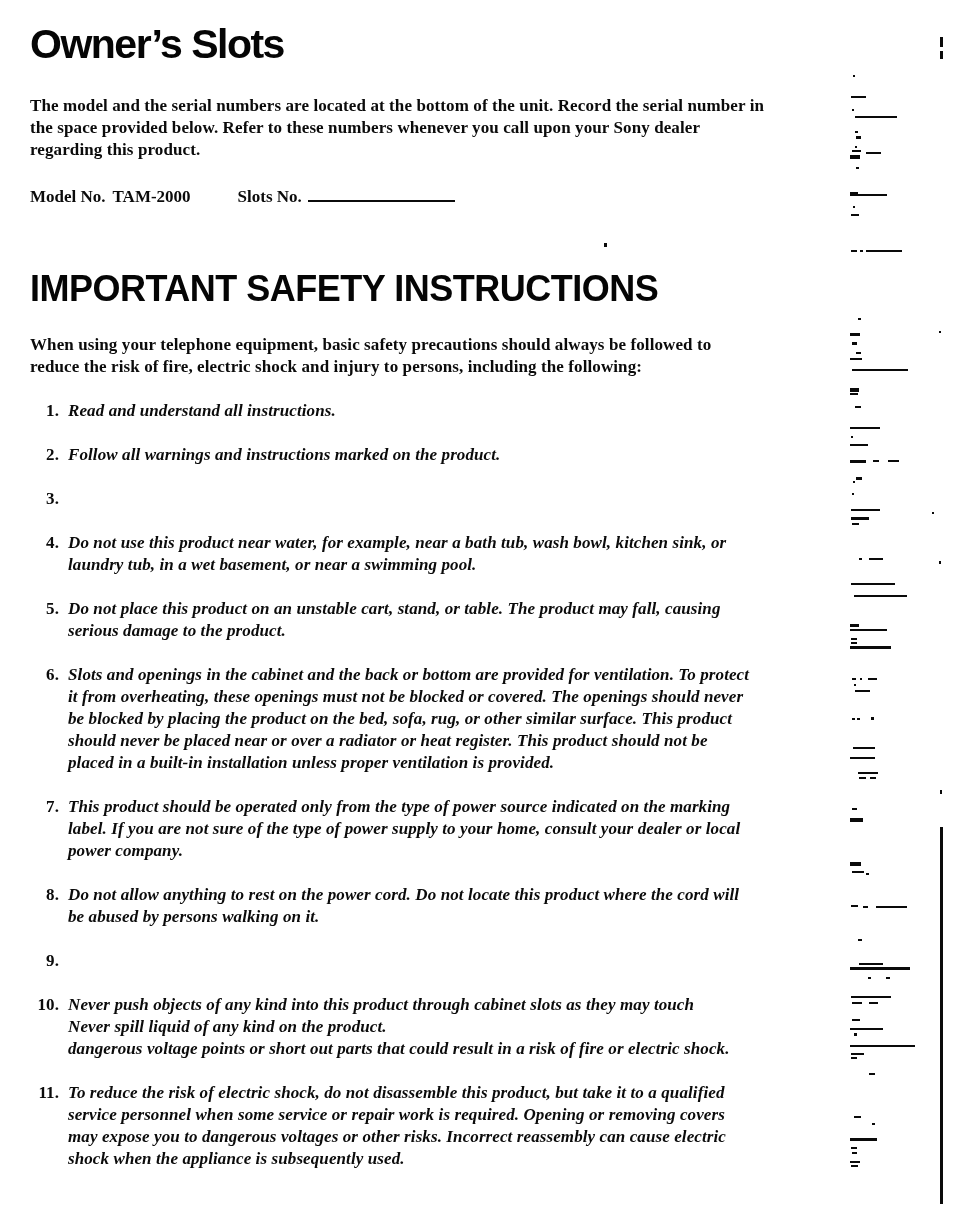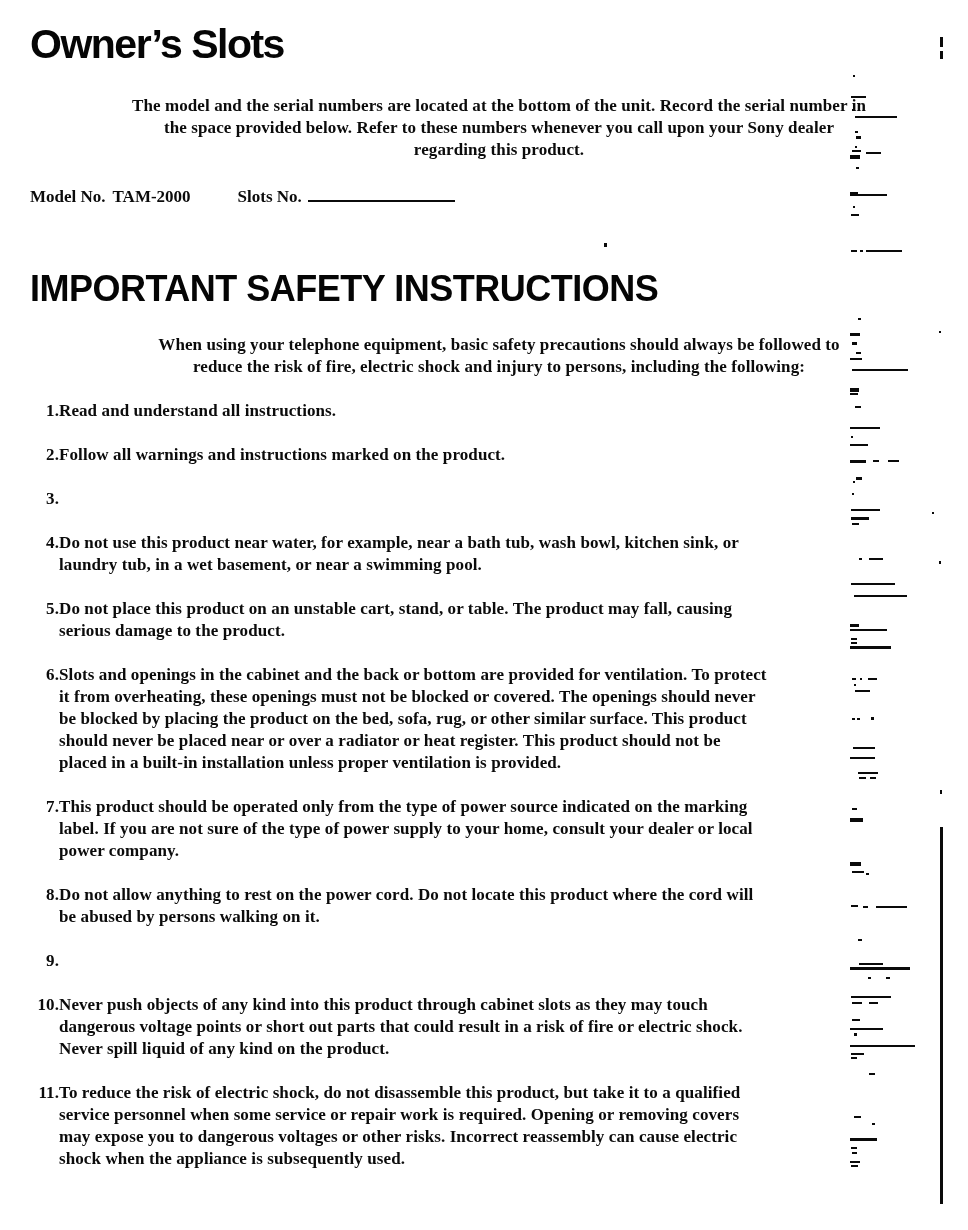--- a/index.html
+++ b/index.html
@@ -36,21 +36,20 @@
     line-height: 38px;
     margin-top: 62px;
     transform: scaleY(1.04);
     transform-origin: left top;
   }
   .para {
     font-size: 17px;
     font-weight: 700;
     line-height: 22px;
     letter-spacing: 0.1px;
-    text-align: center;
   }
   .owners-body { margin-top: 31px; }
   .safety-intro { margin-top: 27px; }
   .model-line {
     margin-top: 25px;
     font-size: 17px;
     font-weight: 700;
     white-space: nowrap;
   }
   .model-value { margin-left: 7px; }
@@ -71,21 +70,23 @@
     font-size: 17px;
     font-weight: 700;
     line-height: 22px;
     letter-spacing: 0.1px;
   }
   .item-num {
     flex: 0 0 29px;
     text-align: right;
   }
   .item-text {
+    margin-left: 9px;
     max-width: 770px;
+    font-style: italic;
   }
   .tline { white-space: nowrap; }
   .artifact {
     position: absolute;
     background: #0a0a0a;
   }
 </style>
 </head>
 <body>
 
@@ -168,22 +169,22 @@
             <div class="tline">be abused by persons walking on it.</div>
           </div>
         </div>
         <div class="safety-item">
           <div class="item-num">9.</div>
         </div>
         <div class="safety-item">
           <div class="item-num">10.</div>
           <div class="item-text">
             <div class="tline">Never push objects of any kind into this product through cabinet slots as they may touch</div>
+            <div class="tline">Never spill liquid of any kind on the product.</div>
             <div class="tline">dangerous voltage points or short out parts that could result in a risk of fire or electric shock.</div>
-            <div class="tline">Never spill liquid of any kind on the product.</div>
           </div>
         </div>
         <div class="safety-item">
           <div class="item-num">11.</div>
           <div class="item-text">
             <div class="tline">To reduce the risk of electric shock, do not disassemble this product, but take it to a qualified</div>
             <div class="tline">service personnel when some service or repair work is required. Opening or removing covers</div>
             <div class="tline">may expose you to dangerous voltages or other risks. Incorrect reassembly can cause electric</div>
             <div class="tline">shock when the appliance is subsequently used.</div>
           </div>

